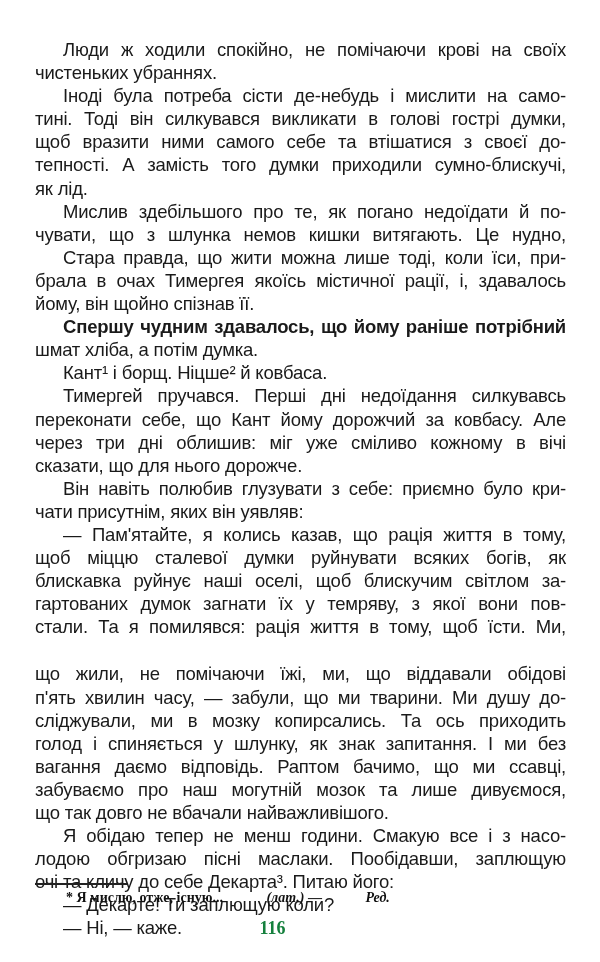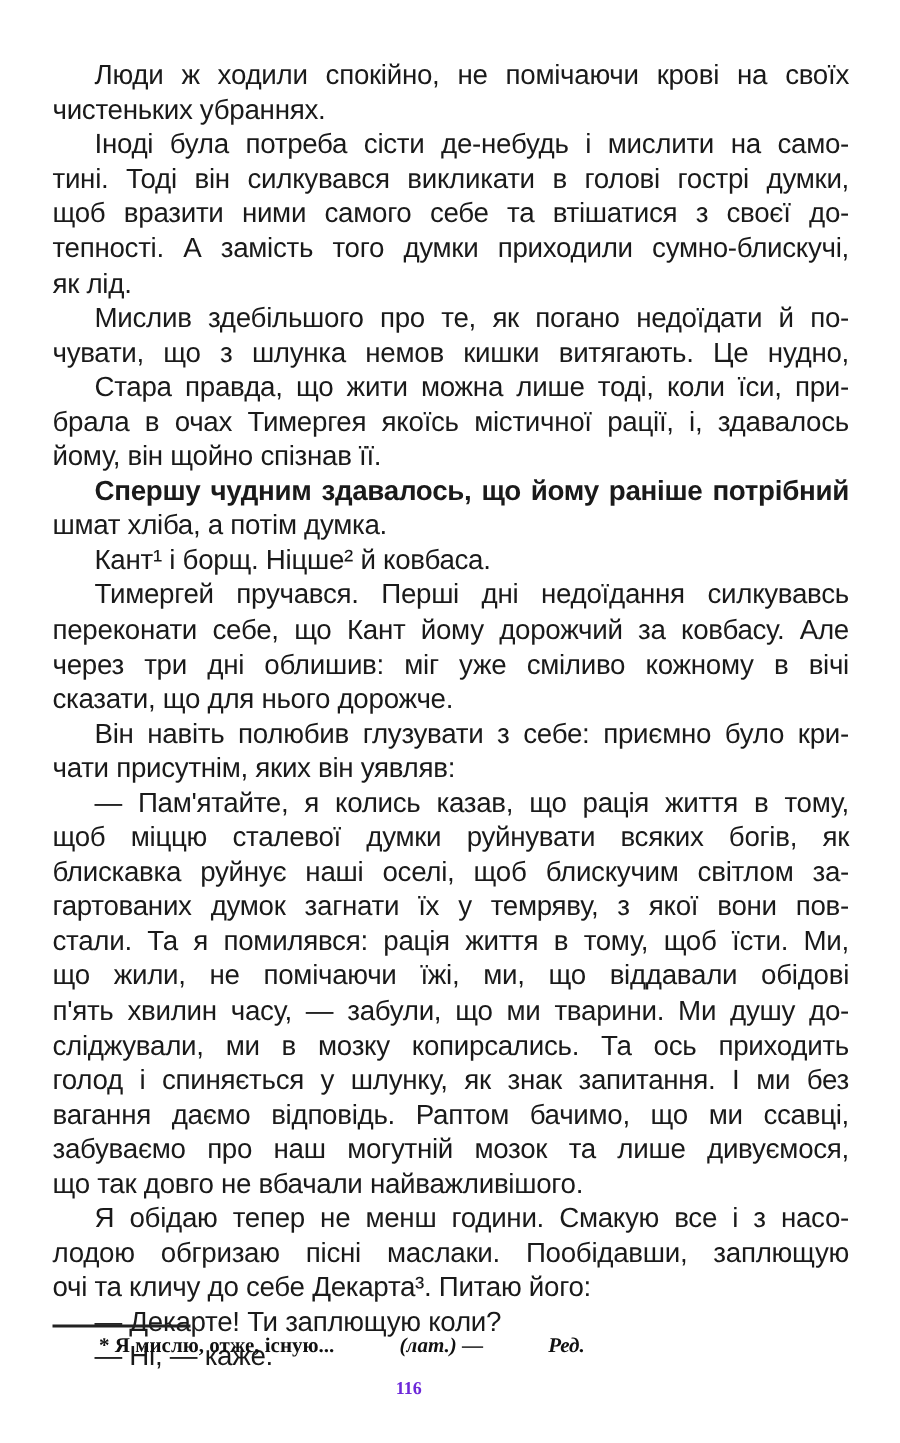--- a/index.html
+++ b/index.html
@@ -10,21 +10,21 @@
     font-size:18.5px; color:#1a1a1a; height:23.1px; line-height:23.1px;
     white-space:nowrap; text-align:justify; text-align-last:justify;
     transform-origin:left center;
     letter-spacing:-0.2px;
   }
   .line.indent { padding-left:28px; }
   .line.last { text-align-last:left; }
   .rule { position:absolute; left:35px; top:883px; width:92px; height:2px; background:#222; }
   .footnote { position:absolute; left:66px; top:890px; font-family:"Liberation Serif", serif; font-size:14px; color:#111; font-weight:bold; }
   .footnote i { font-style:italic;margin-left:40px; }
-  .pagenum { position:absolute; left:0; width:545px; top:918px; text-align:center; font-family:"Liberation Serif", serif; font-weight:bold; font-size:12px; color:#6d28d9; }
+  .pagenum { position:absolute; left:0; width:545px; top:918px; text-align:center; font-family:"Liberation Serif", serif; font-weight:bold; font-size:18px; color:#15803d; }
 </style>
 </head>
 <body>
 
 <div class="page" id="page-body">
     <div class="line indent" style="white-space: nowrap;"><span style="word-spacing: 0px;">Люди ж ходили спокійно, не помічаючи крові на своїх</span></div>
     <div class="line last" style="white-space: nowrap;"><span>чистеньких убраннях.</span></div>
     <div class="line indent" style="white-space: nowrap;"><span style="word-spacing: 0px;">Іноді була потреба сісти де-небудь і мислити на само-</span></div>
     <div class="line" style="white-space: nowrap;"><span style="word-spacing: 0px;">тині. Тоді він силкувався викликати в голові гострі думки,</span></div>
     <div class="line" style="white-space: nowrap;"><span style="word-spacing: 0px;">щоб вразити ними самого себе та втішатися з своєї до-</span></div>
@@ -42,21 +42,21 @@
     <div class="line" style="white-space: nowrap;"><span style="word-spacing: 0px;">переконати себе, що Кант йому дорожчий за ковбасу. Але</span></div>
     <div class="line" style="white-space: nowrap;"><span style="word-spacing: 0px;">через три дні облишив: міг уже сміливо кожному в вічі</span></div>
     <div class="line last" style="white-space: nowrap;"><span>сказати, що для нього дорожче.</span></div>
     <div class="line indent" style="white-space: nowrap;"><span style="word-spacing: 0px;">Він навіть полюбив глузувати з себе: приємно було кри-</span></div>
     <div class="line last" style="white-space: nowrap;"><span>чати присутнім, яких він уявляв:</span></div>
     <div class="line indent" style="white-space: nowrap;"><span style="word-spacing: 0px;">— Пам'ятайте, я колись казав, що рація життя в тому,</span></div>
     <div class="line" style="white-space: nowrap;"><span style="word-spacing: 0px;">щоб міццю сталевої думки руйнувати всяких богів, як</span></div>
     <div class="line" style="white-space: nowrap;"><span style="word-spacing: 0px;">блискавка руйнує наші оселі, щоб блискучим світлом за-</span></div>
     <div class="line" style="white-space: nowrap;"><span style="word-spacing: 0px;">гартованих думок загнати їх у темряву, з якої вони пов-</span></div>
     <div class="line" style="white-space: nowrap;"><span style="word-spacing: 0px;">стали. Та я помилявся: рація життя в тому, щоб їсти. Ми,</span></div>
-    <div class="line" style="white-space: nowrap;"><span style="word-spacing: 0px;">що жили, не помічаючи їжі, ми, що віддавали обідові</span></div>
+    <div class="line" style="white-space: nowrap; margin-top: 24px;"><span style="word-spacing: 0px;">що жили, не помічаючи їжі, ми, що віддавали обідові</span></div>
     <div class="line" style="white-space: nowrap;"><span style="word-spacing: 0px;">п'ять хвилин часу, — забули, що ми тварини. Ми душу до-</span></div>
     <div class="line" style="white-space: nowrap;"><span style="word-spacing: 0px;">сліджували, ми в мозку копирсались. Та ось приходить</span></div>
     <div class="line" style="white-space: nowrap;"><span style="word-spacing: 0px;">голод і спиняється у шлунку, як знак запитання. І ми без</span></div>
     <div class="line" style="white-space: nowrap;"><span style="word-spacing: 0px;">вагання даємо відповідь. Раптом бачимо, що ми ссавці,</span></div>
     <div class="line" style="white-space: nowrap;"><span style="word-spacing: 0px;">забуваємо про наш могутній мозок та лише дивуємося,</span></div>
     <div class="line last" style="white-space: nowrap;"><span>що так довго не вбачали найважливішого.</span></div>
     <div class="line indent" style="white-space: nowrap;"><span style="word-spacing: 0px;">Я обідаю тепер не менш години. Смакую все і з насо-</span></div>
     <div class="line" style="white-space: nowrap;"><span style="word-spacing: 0px;">лодою обгризаю пісні маслаки. Пообідавши, заплющую</span></div>
     <div class="line last" style="white-space: nowrap;"><span>очі та кличу до себе Декарта³. Питаю його:</span></div>
     <div class="line indent last" style="white-space: nowrap;"><span>— Декарте! Ти заплющую коли?</span></div>

